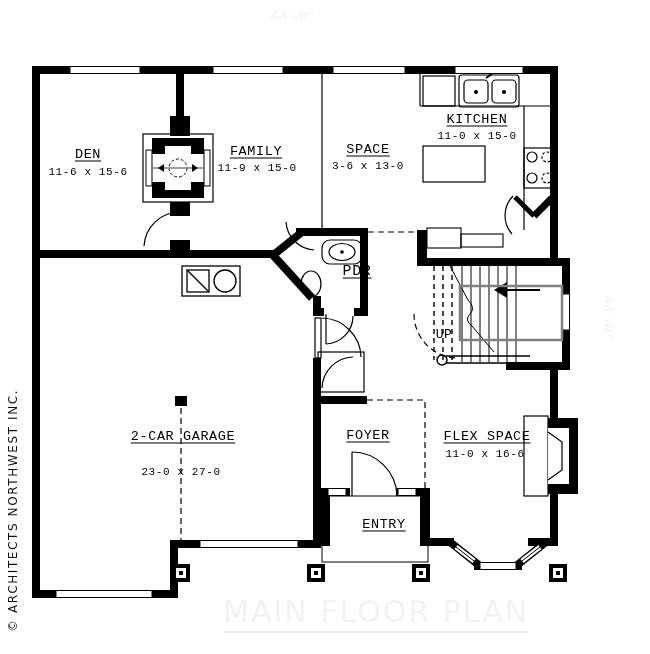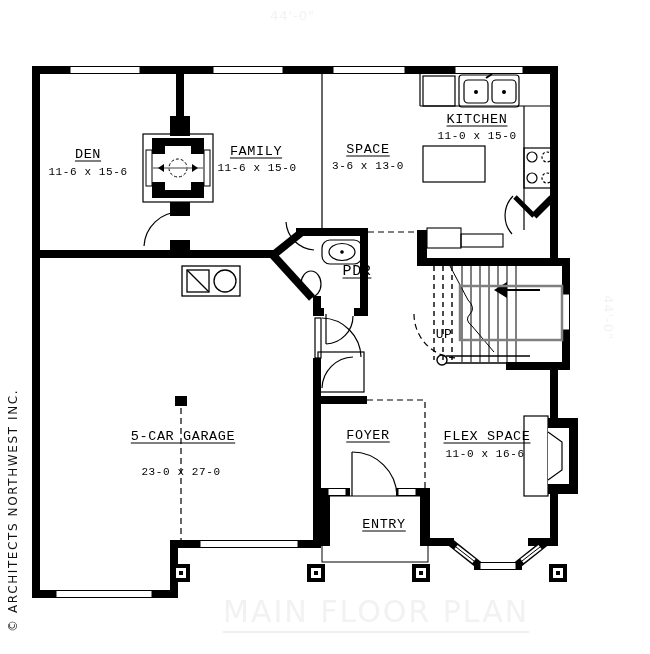--- a/index.html
+++ b/index.html
@@ -251,33 +251,33 @@
     </g>
   </g>
 
   <line x1="322" y1="74" x2="322" y2="228" stroke="#000" stroke-width="1.2"></line>
 </svg>
 
   <div class="label room-name" style="left:88px;top:154px">DEN</div>
   <div class="label room-size" style="left:88px;top:172px">11-6 x 15-6</div>
 
   <div class="label room-name" style="left:256px;top:151px">FAMILY</div>
-  <div class="label room-size" style="left:257px;top:168px">11-6 x 15-0</div>
+  <div class="label room-size" style="left:257px;top:168px">11-9 x 15-0</div>
 
   <div class="label room-name" style="left:368px;top:149px">SPACE</div>
   <div class="label room-size" style="left:368px;top:166px">3-6 x 13-0</div>
 
   <div class="label room-name" style="left:477px;top:119px">KITCHEN</div>
   <div class="label room-size" style="left:477px;top:136px">11-0 x 15-0</div>
 
   <div class="label room-name" style="left:357px;top:271px;font-size:15px">PDR</div>
 
   <div class="label up-label" style="left:444px;top:334px">UP</div>
 
-  <div class="label room-name" style="left:183px;top:436px">5-CAR GARAGE</div>
+  <div class="label room-name" style="left:183px;top:436px">2-CAR GARAGE</div>
   <div class="label room-size" style="left:181px;top:472px">23-0 x 27-0</div>
 
   <div class="label room-name" style="left:368px;top:435px">FOYER</div>
 
   <div class="label room-name" style="left:384px;top:524px">ENTRY</div>
 
   <div class="label room-name" style="left:487px;top:436px">FLEX SPACE</div>
   <div class="label room-size" style="left:485px;top:454px">11-0 x 16-6</div>
 
   <div class="watermark">MAIN FLOOR PLAN</div>

